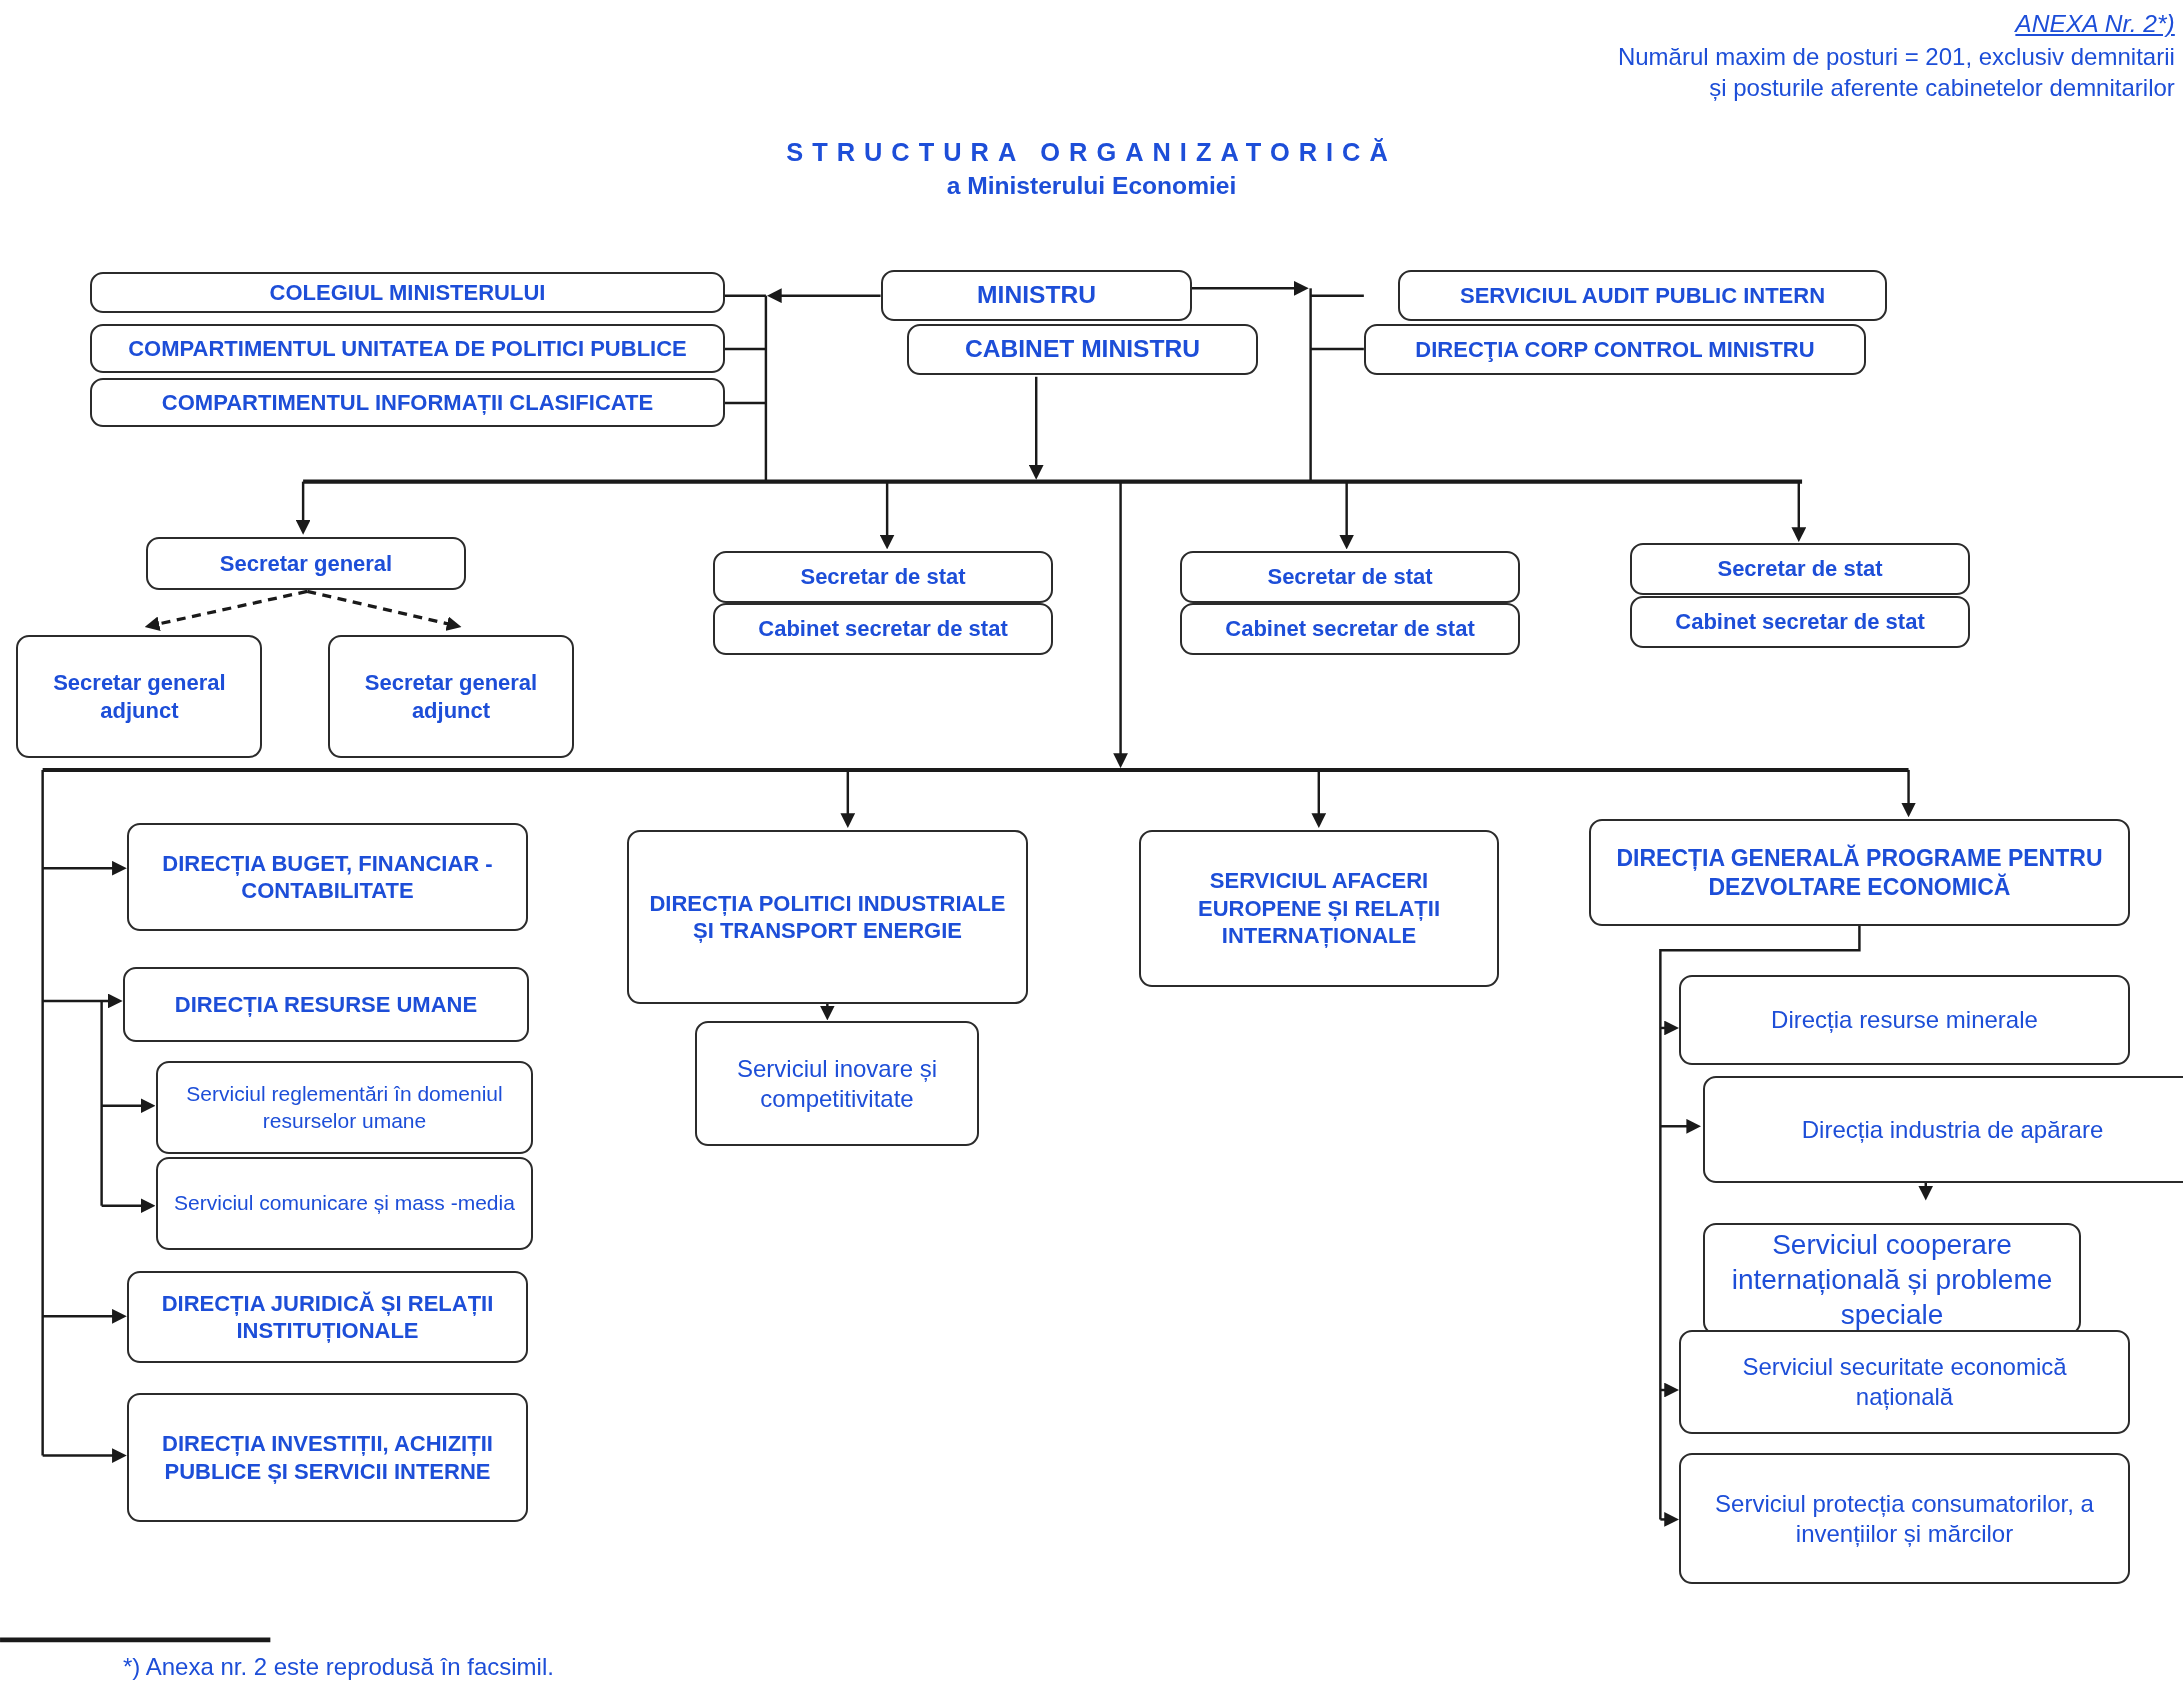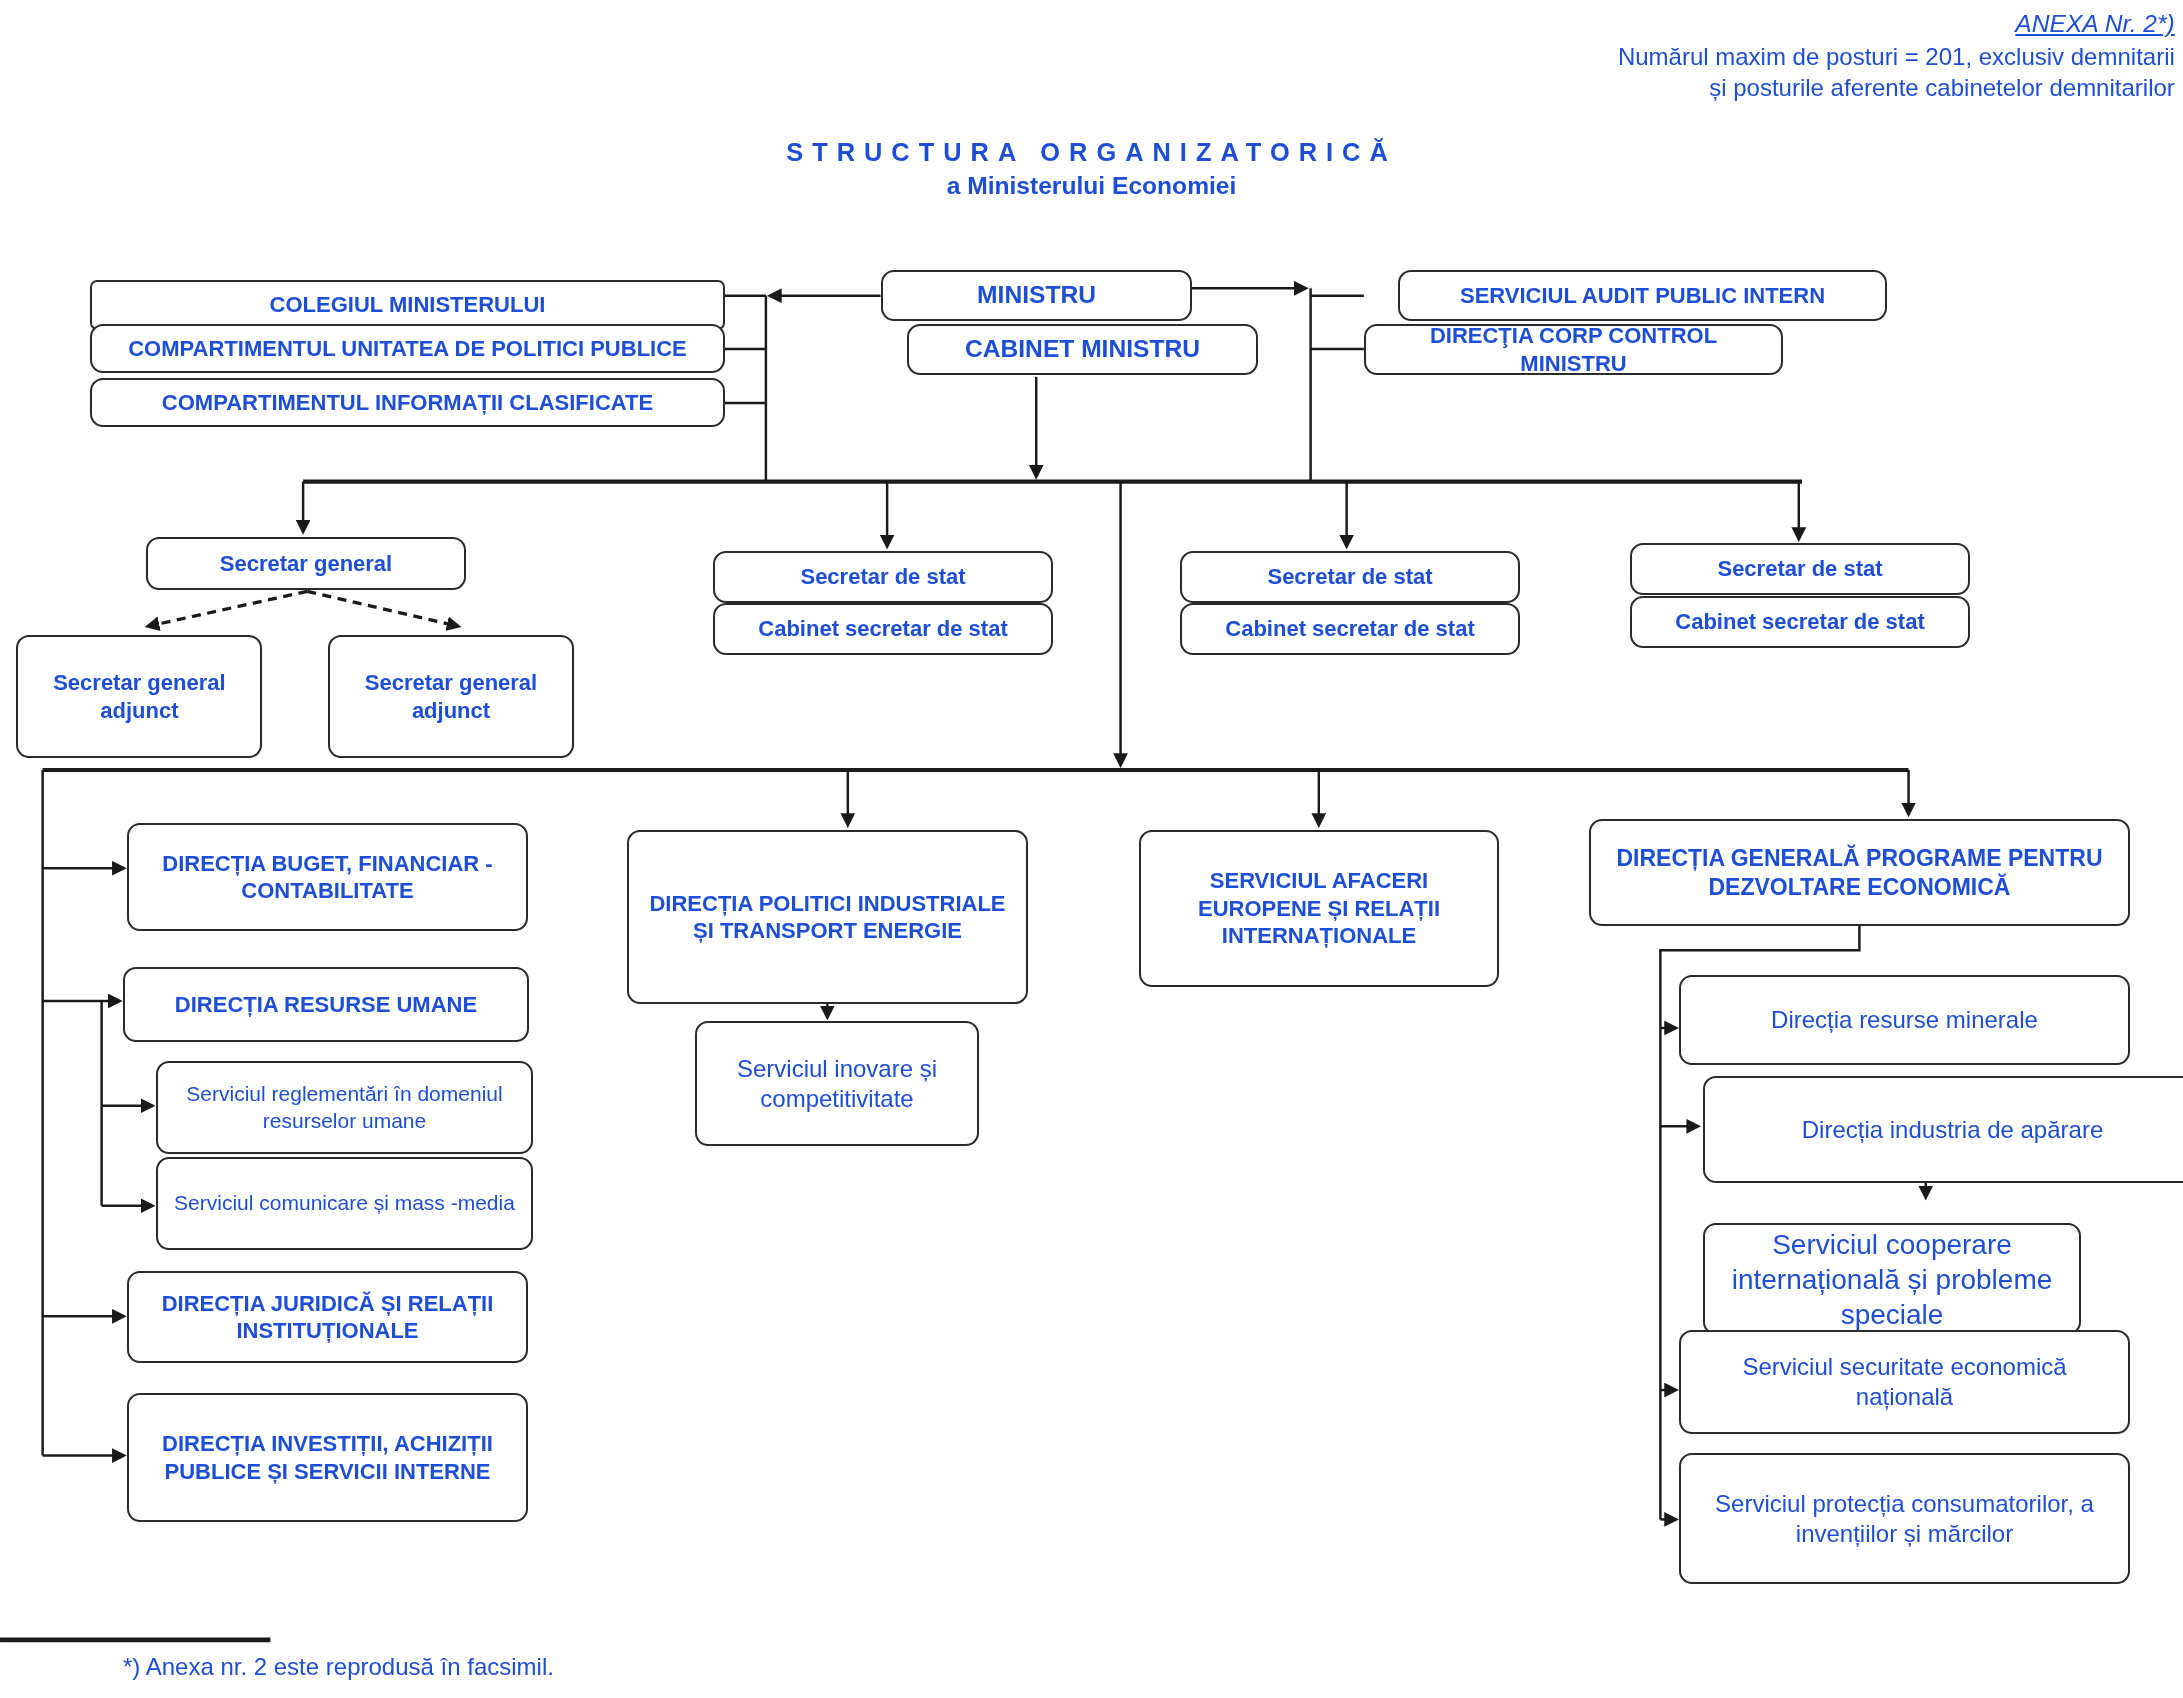--- a/index.html
+++ b/index.html
@@ -109,29 +109,29 @@
     <div class="a1">ANEXA Nr. 2*)</div>
     <div>Numărul maxim de posturi = 201, exclusiv demnitarii</div>
     <div>și posturile aferente cabinetelor demnitarilor</div>
   </div>
 
   <div class="titleblock">
     <div class="t1">STRUCTURA ORGANIZATORICĂ</div>
     <div class="t2">a Ministerului Economiei</div>
   </div>
 
-  <div class="node caps" style="left:90px;top:280px;width:635px;height:50px;border-radius:7px;">COLEGIUL MINISTERULUI</div>
+  <div class="node caps" style="left:90px;top:272px;width:635px;height:41px;">COLEGIUL MINISTERULUI</div>
   <div class="node caps" style="left:90px;top:324px;width:635px;height:49px;">COMPARTIMENTUL UNITATEA DE POLITICI PUBLICE</div>
   <div class="node caps" style="left:90px;top:378px;width:635px;height:49px;">COMPARTIMENTUL INFORMAȚII CLASIFICATE</div>
 
   <div class="node big" style="left:881px;top:270px;width:311px;height:51px;">MINISTRU</div>
   <div class="node big" style="left:907px;top:324px;width:351px;height:51px;">CABINET MINISTRU</div>
 
   <div class="node caps" style="left:1398px;top:270px;width:489px;height:51px;">SERVICIUL AUDIT PUBLIC INTERN</div>
-  <div class="node caps" style="left:1364px;top:324px;width:419px;height:51px;">DIRECŢIA CORP CONTROL MINISTRU</div>
+  <div class="node caps" style="left:1364px;top:324px;width:502px;height:51px;">DIRECŢIA CORP CONTROL MINISTRU</div>
 
   <div class="node caps" style="left:146px;top:537px;width:320px;height:53px;">Secretar general</div>
   <div class="node caps" style="left:16.4px;top:635px;width:246px;height:123px;">Secretar general adjunct</div>
   <div class="node caps" style="left:328px;top:635px;width:246px;height:123px;">Secretar general adjunct</div>
 
   <div class="node caps" style="left:713px;top:551px;width:340px;height:52px;">Secretar de stat</div>
   <div class="node caps" style="left:713px;top:603px;width:340px;height:52px;">Cabinet secretar de stat</div>
   <div class="node caps" style="left:1180px;top:551px;width:340px;height:52px;">Secretar de stat</div>
   <div class="node caps" style="left:1180px;top:603px;width:340px;height:52px;">Cabinet secretar de stat</div>
   <div class="node caps" style="left:1630px;top:543px;width:340px;height:52px;">Secretar de stat</div>

